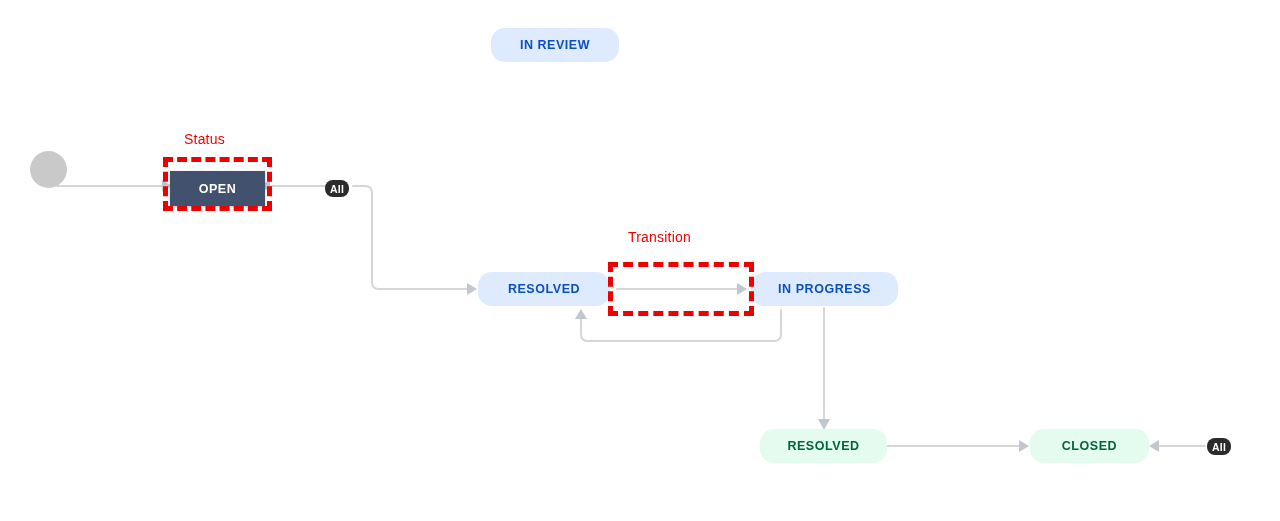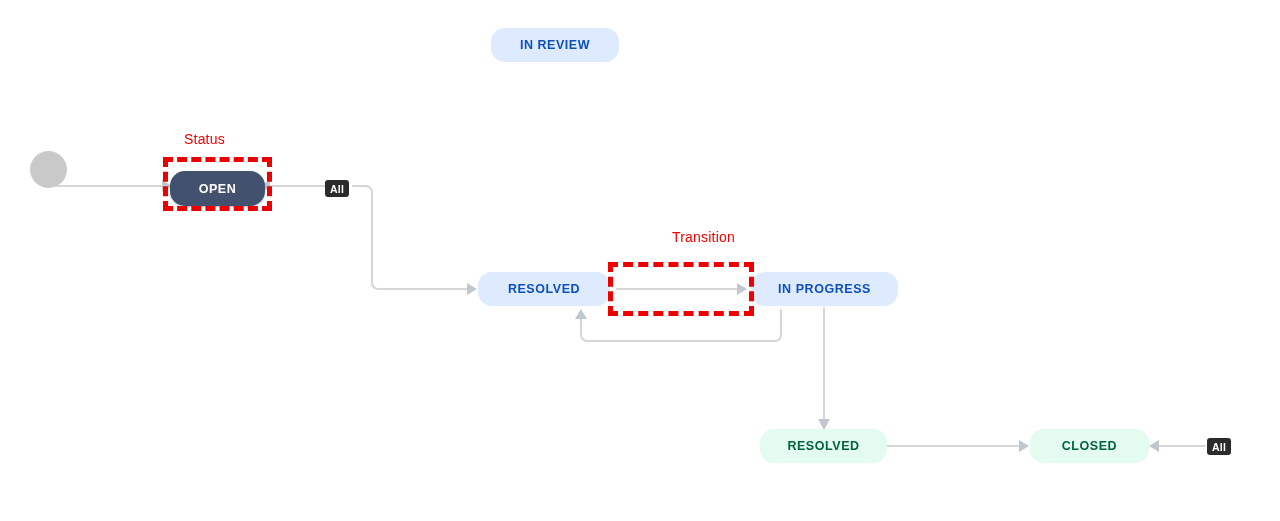--- a/index.html
+++ b/index.html
@@ -50,21 +50,21 @@
     white-space: nowrap;
     user-select: none;
   }
   .node-blue {
     background: #deebff;
     color: #0c4fbd;
   }
   .node-dark {
     background: #42526e;
     color: #ffffff;
-    border-radius: 15px;
+    border-radius: 0;
     box-shadow: 0 1px 2px rgba(9,30,66,0.28);
   }
   .node-green {
     background: #e3fcef;
     color: #00633e;
   }
 
   
   .start-circle {
     position: absolute;
@@ -79,21 +79,21 @@
     position: absolute;
     box-sizing: border-box;
     display: flex;
     align-items: center;
     justify-content: center;
     background: #2b2b2b;
     color: #ffffff;
     font-size: 10.5px;
     font-weight: bold;
     letter-spacing: 0.2px;
-    border-radius: 3px;
+    border-radius: 8px;
     height: 17px;
     padding: 0 5px;
     user-select: none;
   }
 
   
   .annot-box {
     position: absolute;
     box-sizing: border-box;
     border: 5px dashed #ee0000;
@@ -189,15 +189,15 @@
   </div>
 
   <div class="badge-all" style="left:1207px; top:438px;">
     <span>All</span>
   </div>
 
   <div class="annot-box" style="left:163px; top:157px; width:109px; height:54px;"></div>
   <div class="annot-label" style="left:184px; top:131px;">Status</div>
 
   <div class="annot-box" style="left:608px; top:262px; width:146px; height:54px;"></div>
-  <div class="annot-label" style="left:628px; top:229px;margin-left:44px;">Transition</div>
+  <div class="annot-label" style="left:628px; top:229px;">Transition</div>
 
 </div>
 
 </body></html>

